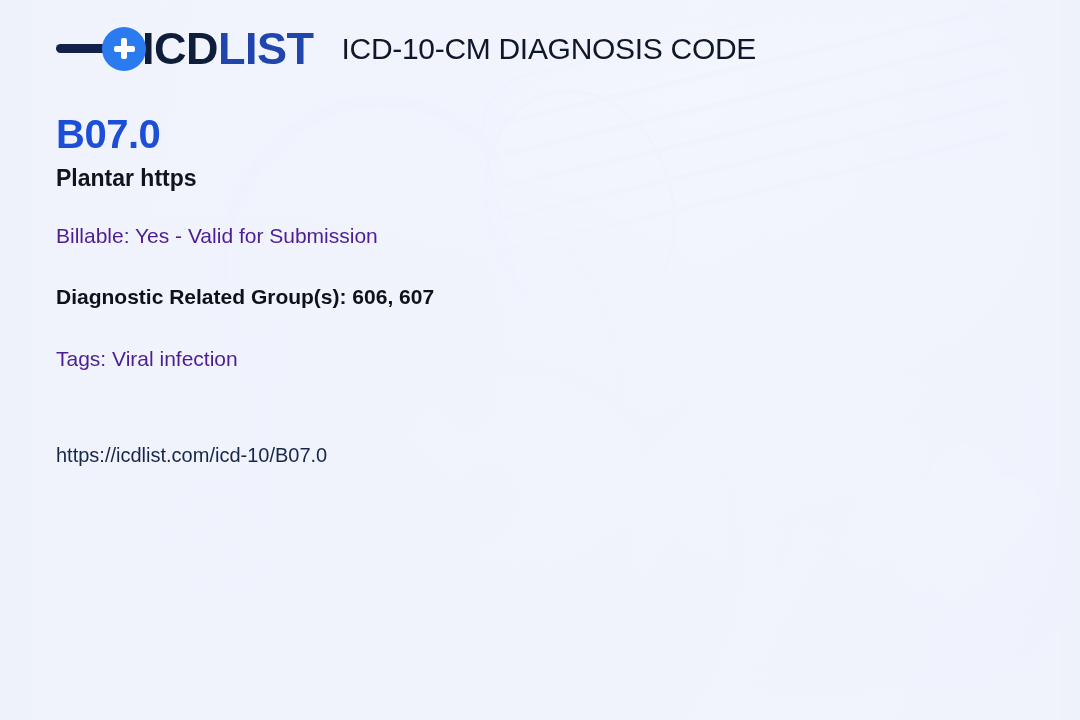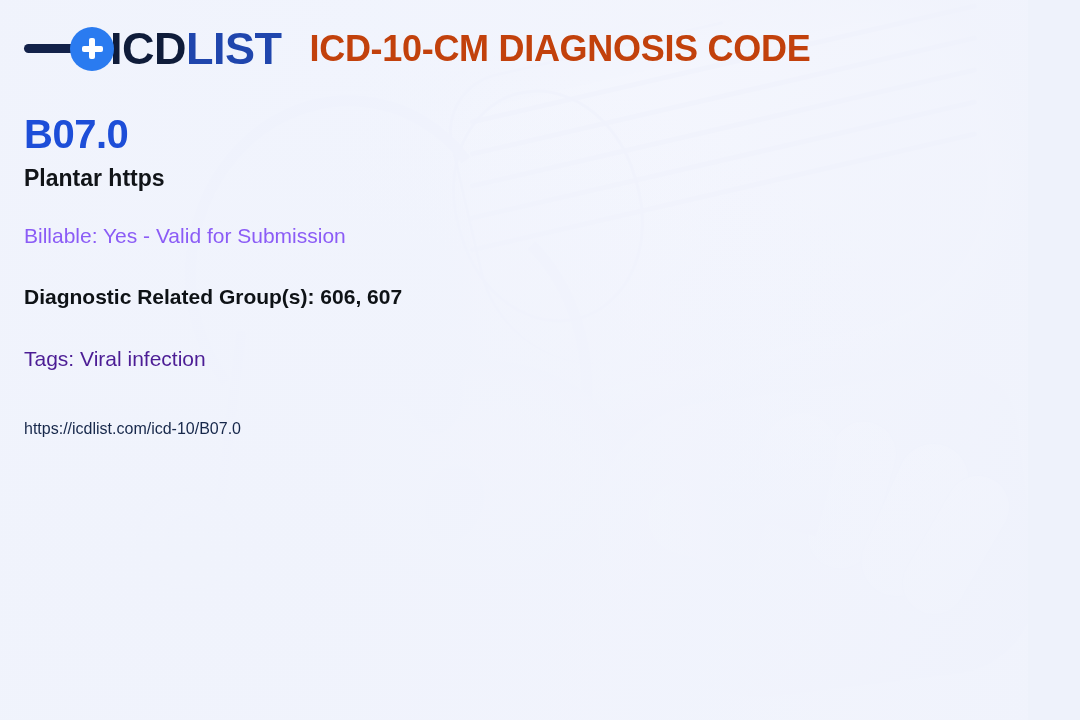--- a/index.html
+++ b/index.html
@@ -11,20 +11,21 @@
   body {
     font-family: "Liberation Sans", sans-serif;
   }
 
   #card {
     position: relative;
     width: 1028px;
     height: 720px;
     overflow: hidden;
     background: #f0f3fc;
+    margin-left: 32px;
   }
 
   
   #bg-photo {
     position: absolute;
     inset: 0;
     overflow: hidden;
     pointer-events: none;
   }
   #bg-photo .wash {
@@ -251,23 +252,23 @@
     font-weight: 700;
     letter-spacing: -0.5px;
     margin-left: -4px;
     line-height: 1;
   }
   .logo-icd { color: #0f1c3a; }
   .logo-list { color: #2046ad; }
 
   #header-title {
     margin-left: 28px;
-    font-size: 36px;
-    font-weight: 700;
-    color: #c2410c;
+    font-size: 30px;
+    font-weight: 400;
+    color: #0f172a;
     letter-spacing: -0.3px;
     white-space: nowrap;
   }
 
   
   #code {
     position: absolute;
     left: 24px; top: 114px;
     font-size: 40px;
     font-weight: 700;
@@ -281,43 +282,43 @@
     font-size: 23px;
     font-weight: 700;
     color: #111418;
     line-height: 1.1;
   }
   #billable {
     position: absolute;
     left: 24px; top: 224px;
     font-size: 21px;
     font-weight: 400;
-    color: #8b5cf6;
+    color: #4c1d95;
     line-height: 1.1;
   }
   #drg {
     position: absolute;
     left: 24px; top: 285px;
     font-size: 21px;
     font-weight: 700;
     color: #0e1216;
     line-height: 1.1;
   }
   #tags {
     position: absolute;
     left: 24px; top: 347px;
     font-size: 21px;
     font-weight: 400;
     color: #4c1d95;
     line-height: 1.1;
   }
   #url {
     position: absolute;
-    left: 24px; top: 420px;
-    font-size: 16px;
+    left: 24px; top: 444px;
+    font-size: 20px;
     font-weight: 400;
     color: #16274a;
     line-height: 1.1;
   }
 </style>
 </head>
 <body>
 
 <div id="card">
 

